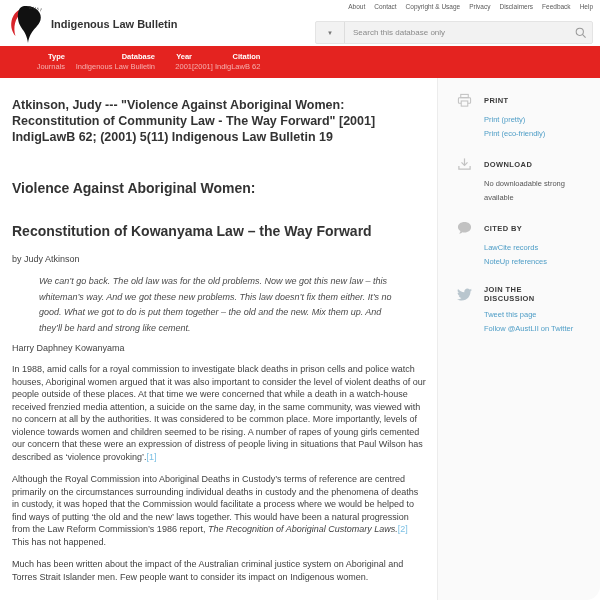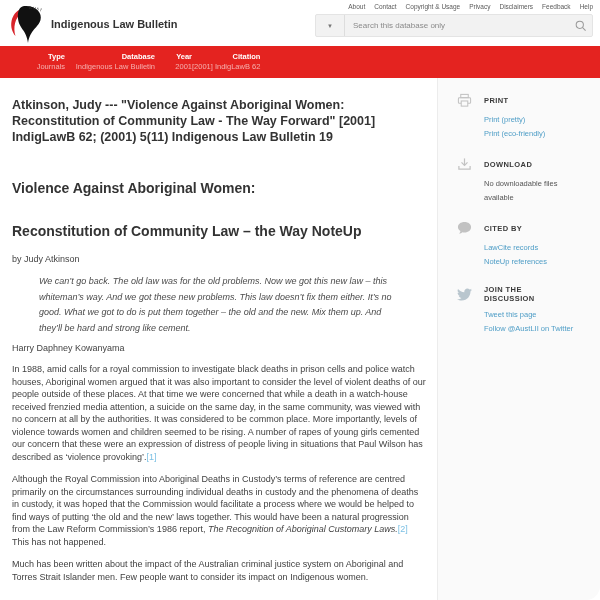--- a/index.html
+++ b/index.html
@@ -5,21 +5,21 @@
   * { margin: 0; padding: 0; box-sizing: border-box; }
   body { font-family: "Liberation Sans", sans-serif; background: #fff; }
   .page { position: relative; width: 600px; height: 600px; overflow: hidden; background: #fff; border-radius: 14px; }
 
   
   .header { position: relative; height: 46px; background: #fff; }
   .top-links { position: absolute; top: 3px; right: 7px; display: flex; gap: 9px; }
   .top-links a { font-size: 6.5px; color: #5a5a5a; text-decoration: none; }
   .logo { position: absolute; left: 7px; top: 1px; }
   .brand { position: absolute; left: 51px; top: 18px; font-size: 11px; font-weight: bold; color: #333; }
-  .search-bar { position: absolute; right: 7px; top: 14px; width: 278px; height: 23px;
+  .search-bar { position: absolute; right: 7px; top: 21px; width: 278px; height: 23px;
                 background: #f2f2f2; border: 1px solid #e4e4e4; border-radius: 2px; display: flex; align-items: center; }
   .search-dd { width: 29px; height: 100%; display: flex; align-items: center; justify-content: center;
                border-right: 1px solid #ddd; color: #777; font-size: 6px; cursor: pointer; }
   .search-input { flex: 1; height: 100%; border: none; background: transparent; font-size: 8px;
                   padding: 0 8px; color: #444; outline: none; font-family: "Liberation Sans", sans-serif; }
   .search-input::placeholder { color: #8a8a8a; }
   .search-btn { width: 24px; height: 100%; display: flex; align-items: center; justify-content: center; cursor: pointer; }
 
   
   .meta-bar { height: 32px; background: #e42320; display: flex; align-items: center; padding-left: 18px; text-align: right; }
@@ -116,21 +116,21 @@
     <div class="meta-col c4">
       <div class="m-label">Citation</div>
       <div class="m-value">[2001] IndigLawB 62</div>
     </div>
   </div>
 
   <div class="content">
     <div class="main">
       <div class="art-title">Atkinson, Judy --- "Violence Against Aboriginal Women: Reconstitution of Community Law - The Way Forward" [2001] IndigLawB 62; (2001) 5(11) Indigenous Law Bulletin 19</div>
       <div class="art-h h1">Violence Against Aboriginal Women:</div>
-      <div class="art-h h2">Reconstitution of Community Law – the Way NoteUp</div>
+      <div class="art-h h2">Reconstitution of Kowanyama Law – the Way Forward</div>
       <div class="byline">by Judy Atkinson</div>
       <blockquote>We can’t go back. The old law was for the old problems. Now we got this new law – this whiteman’s way. And we got these new problems. This law doesn’t fix them either. It’s no good. What we got to do is put them together – the old and the new. Mix them up. And they’ll be hard and strong like cement.</blockquote>
       <div class="attrib">Harry Daphney Kowanyama</div>
       <p class="para"><span>In 1988, amid calls for a royal commission to investigate black deaths in prison cells and police watch houses, Aboriginal women argued that it was also important to consider the level of violent deaths of our people outside of these places. At that time we were concerned that while a death in a watch-house received frenzied media attention, a suicide on the same day, in the same community, was viewed with no concern at all by the authorities. It was considered to be common place. More importantly, levels of violence towards women and children seemed to be rising. A number of rapes of young girls cemented our concern that these were an expression of distress of people living in situations that Paul Wilson has described as ‘violence provoking’.</span><a href="#" class="fn-link">[1]</a></p>
       <p class="para"><span>Although the Royal Commission into Aboriginal Deaths in Custody’s terms of reference are centred primarily on the circumstances surrounding individual deaths in custody and the phenomena of deaths in custody, it was hoped that the Commission would facilitate a process where we would be helped to find ways of putting ‘the old and the new’ laws together. This would have been a natural progression from the Law Reform Commission’s 1986 report, </span><span class="italic">The Recognition of Aboriginal Customary Laws.</span><a href="#" class="fn-link">[2]</a><span> This has not happened.</span></p>
       <p class="para">Much has been written about the impact of the Australian criminal justice system on Aboriginal and Torres Strait Islander men. Few people want to consider its impact on Indigenous women.</p>
 
     </div>
 
     <div class="sidebar">
@@ -156,21 +156,21 @@
         <div class="sb-head">
           <span class="sb-icon">
             <svg width="15" height="15" viewBox="0 0 16 16">
               <line x1="8" y1="1.5" x2="8" y2="8.5" stroke="#c2c2c2" stroke-width="1.3"></line>
               <polyline points="4.8,5.8 8,9 11.2,5.8" fill="none" stroke="#c2c2c2" stroke-width="1.3"></polyline>
               <path d="M2 9.5 V13 H14 V9.5" fill="none" stroke="#c2c2c2" stroke-width="1.3"></path>
             </svg>
           </span>
           <span class="sb-title">DOWNLOAD</span>
         </div>
-        <div class="sb-text">No downloadable files available</div>
+        <div class="sb-text">No downloadable strong available</div>
       </div>
 
       <div class="sb-section">
         <div class="sb-head">
           <span class="sb-icon">
             <svg width="15" height="15" viewBox="0 0 16 16">
               <path d="M8 1 C3.9 1 1 3.4 1 6.4 C1 8.2 2 9.7 3.7 10.7 C3.6 11.6 3.1 12.7 2.3 13.5 C3.8 13.3 5 12.7 5.8 12 C6.5 12.2 7.2 12.3 8 12.3 C12.1 12.3 15 9.8 15 6.4 C15 3.4 12.1 1 8 1 Z" fill="#c2c2c2"></path>
             </svg>
           </span>
           <span class="sb-title">CITED BY</span>

